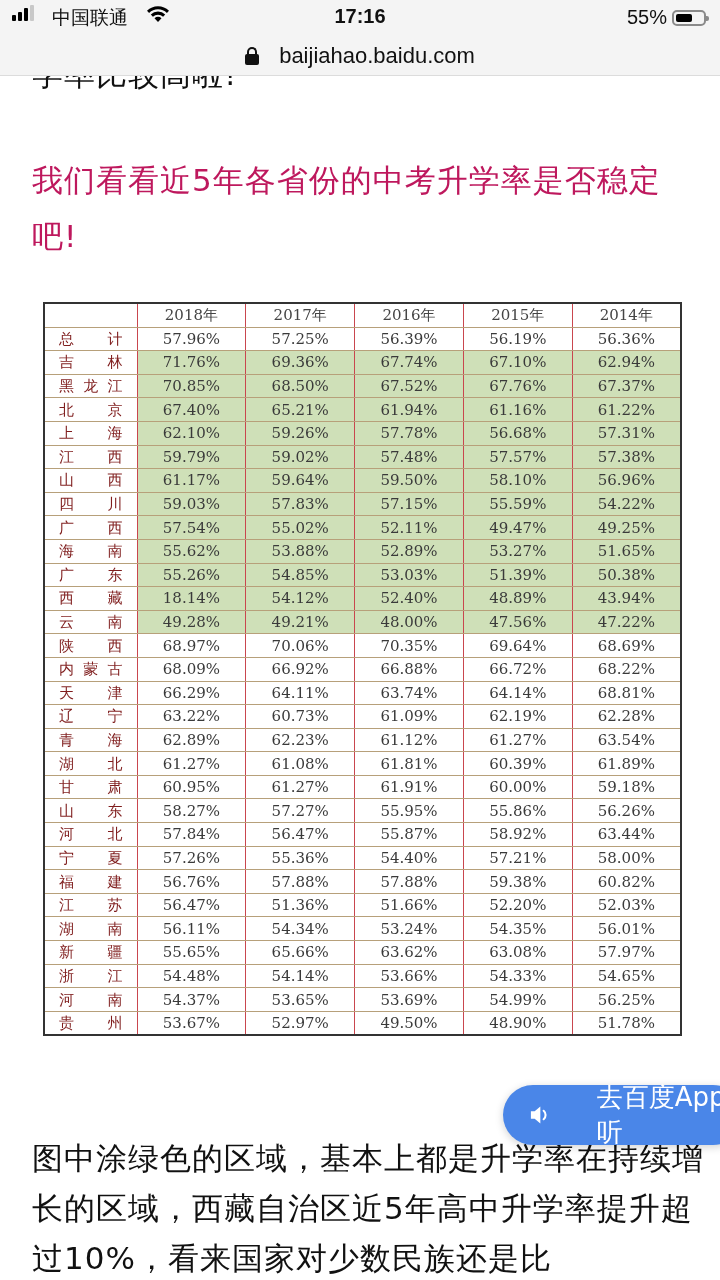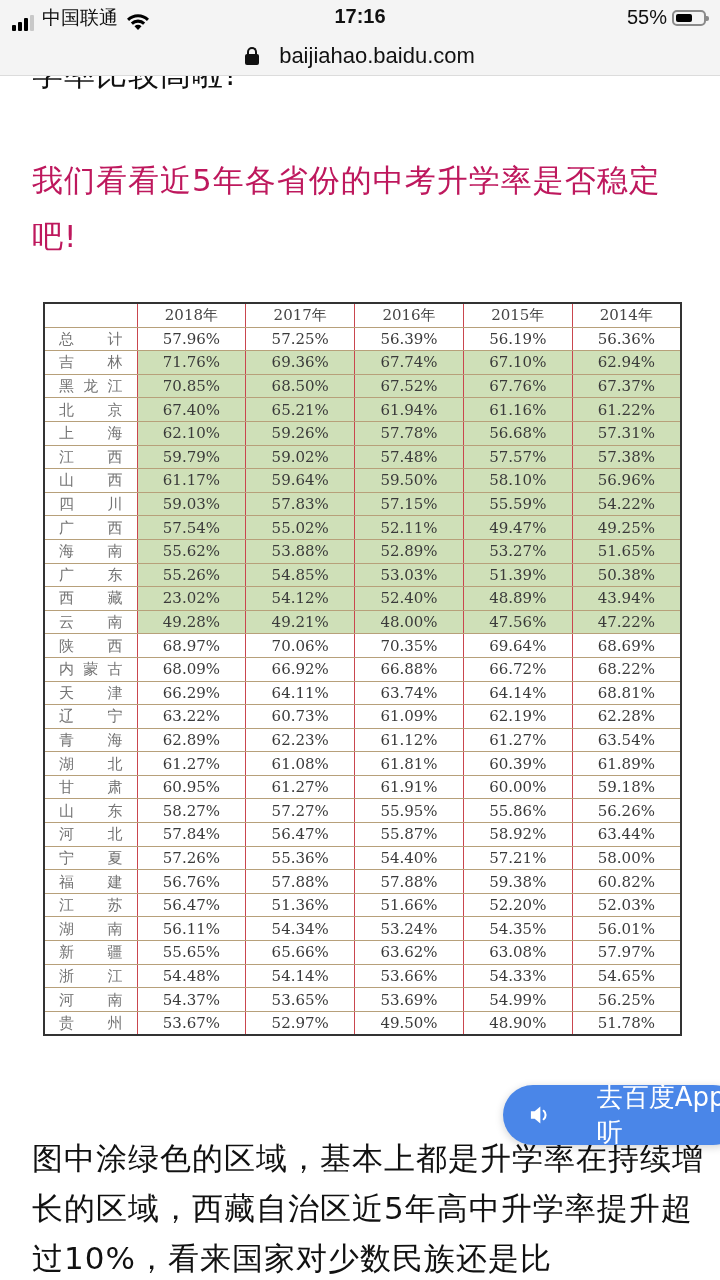--- a/index.html
+++ b/index.html
@@ -6,21 +6,21 @@
   body {
     width: 720px; height: 1280px; overflow: hidden; position: relative;
     background: #ffffff;
     font-family: "DejaVu Sans", "Liberation Sans", sans-serif;
     color: #111;
   }
   .statusbar {
     position: absolute; left: 0; top: 0; width: 720px; height: 36px;
     background: #f4f4f4; display: flex; align-items: center;
   }
-  .sb-left { position: absolute; left: 12px; top: 5px; display: flex; align-items: flex-end; gap: 8px; }
+  .sb-left { position: absolute; left: 12px; top: 5px; display: flex; align-items: flex-start; gap: 18px; }
   .signal { display: flex; align-items: flex-end; gap: 2px; height: 16px; }
   .signal span { display: block; width: 4px; background: #000; border-radius: 1px; }
   .signal span.off { background: #c8c8c8; }
   .carrier { font-size: 19px; color: #111; }
   .wifi { width: 24px; height: 18px; }
   .sb-time { position: absolute; left: 0; right: 0; top: 5px; text-align: center; font-size: 20px; font-weight: bold; color: #111; font-family: "Liberation Sans", sans-serif; }
   .sb-right { position: absolute; right: 14px; top: 6px; display: flex; align-items: center; gap: 5px; justify-content: space-between; }
   .battery-pct { font-size: 20px; color: #111; font-family: "Liberation Sans", sans-serif; }
   .battery { width: 34px; height: 16px; border: 2px solid #8a8a8a; border-radius: 5px; position: relative; box-sizing: border-box; }
   .battery .fill { position: absolute; left: 2px; top: 2px; bottom: 2px; width: 16px; background: #000; border-radius: 2px; }
@@ -51,21 +51,21 @@
     font-family: "DejaVu Serif", "Liberation Serif", serif;
     border: 2px solid #333;
   }
   table.rates td, table.rates th {
     height: 22.6px; padding: 0; font-size: 15px; font-weight: normal;
     border-left: 1px solid #c9464e; border-right: 1px solid #c9464e;
     border-top: 1px solid #b7a07a; border-bottom: 1px solid #b7a07a;
     text-align: center; color: #3a3a3a; line-height: 22px;
   }
   table.rates th { color: #444; }
-  table.rates td.name { text-align: justify; text-align-last: justify; padding: 0 14px 0 14px; color: #737373; letter-spacing: 0; }
+  table.rates td.name { text-align: justify; text-align-last: justify; padding: 0 14px 0 14px; color: #7f1d1d; letter-spacing: 0; }
   table.rates tr.green td.val { background: #cfe0b8; }
   table.rates col.c0 { width: 93px; }
   table.rates col.cv { width: 108.8px; }
 
   .listen-btn {
     position: absolute; left: 503px; top: 1085px; width: 240px; height: 60px;
     background: #4a86e8; border-radius: 30px; box-shadow: 0 2px 8px rgba(0,0,0,0.18);
     display: flex; align-items: center; padding-left: 26px; box-sizing: border-box; gap: 10px;
     color: #fff;
   }
@@ -221,21 +221,21 @@
           <tr class="green">
             <td class="name">广  东</td>
             <td class="val">55.26%</td>
             <td class="val">54.85%</td>
             <td class="val">53.03%</td>
             <td class="val">51.39%</td>
             <td class="val">50.38%</td>
           </tr>
           <tr class="green">
             <td class="name">西  藏</td>
-            <td class="val">23.02%</td>
+            <td class="val">18.14%</td>
             <td class="val">54.12%</td>
             <td class="val">52.40%</td>
             <td class="val">48.89%</td>
             <td class="val">43.94%</td>
           </tr>
           <tr class="green">
             <td class="name">云  南</td>
             <td class="val">49.28%</td>
             <td class="val">49.21%</td>
             <td class="val">48.00%</td>

